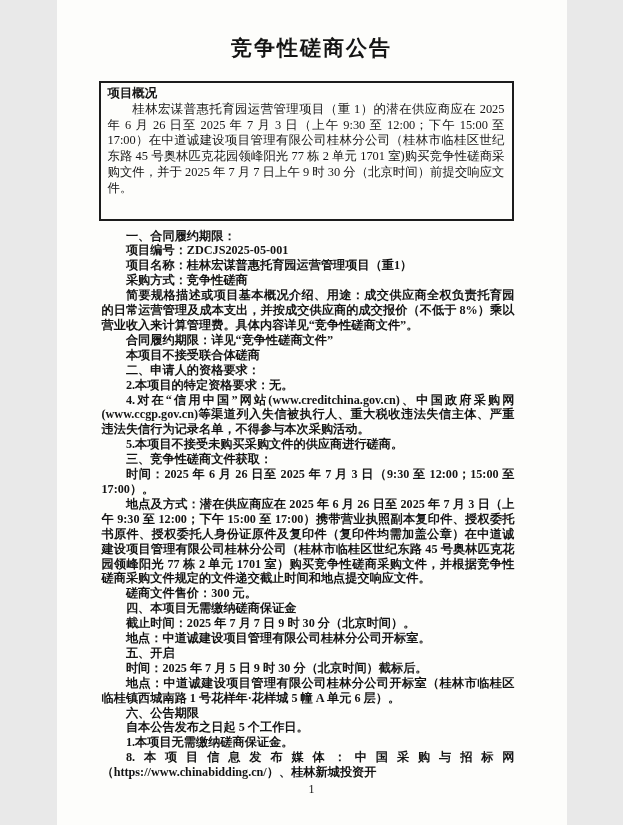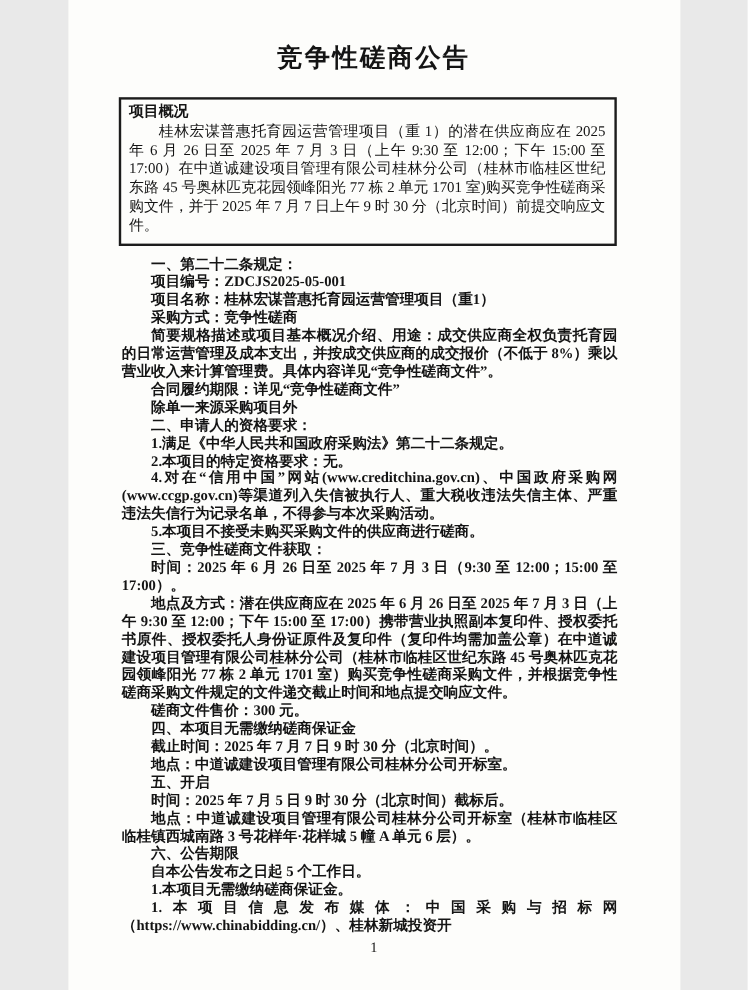--- a/index.html
+++ b/index.html
@@ -21,21 +21,21 @@
     padding-top:34px;
     text-align:center;
     font-size:21px;
     line-height:28px;
     font-weight:700;
     letter-spacing:2px;
   }
   .overview-box{
     margin:19px 53px 0 42px;
     border:2px solid #1c1c1c;
-    padding:3px 7px 6px 7px;
+    padding:3px 7px 22px 7px;
     box-sizing:border-box;
   }
   .box-heading{
     font-size:12.4px;
     line-height:15.8px;
     font-weight:700;
   }
   .box-body{
     margin:0;
     font-size:12.4px;
@@ -73,43 +73,42 @@
 <div class="page">
 
   <h1 class="doc-title">竞争性磋商公告</h1>
 
   <div class="overview-box">
     <div class="box-heading">项目概况</div>
     <p class="box-body">桂林宏谋普惠托育园运营管理项目（重 1）的潜在供应商应在 2025 年 6 月 26 日至 2025 年 7 月 3 日（上午 9:30 至 12:00；下午 15:00 至 17:00）在中道诚建设项目管理有限公司桂林分公司（桂林市临桂区世纪东路 45 号奥林匹克花园领峰阳光 77 栋 2 单元 1701 室)购买竞争性磋商采购文件，并于 2025 年 7 月 7 日上午 9 时 30 分（北京时间）前提交响应文件。</p>
   </div>
 
   <div class="doc-body" id="doc-body">
-      <p class="heading">一、第二十二条规定：</p>
+      <p class="heading">一、合同履约期限：</p>
       <p class="label">项目编号：ZDCJS2025-05-001</p>
       <p class="label">项目名称：桂林宏谋普惠托育园运营管理项目（重1）</p>
       <p class="label">采购方式：竞争性磋商</p>
       <p class="text">简要规格描述或项目基本概况介绍、用途：成交供应商全权负责托育园的日常运营管理及成本支出，并按成交供应商的成交报价（不低于 8%）乘以营业收入来计算管理费。具体内容详见“竞争性磋商文件”。</p>
       <p class="label">合同履约期限：详见“竞争性磋商文件”</p>
-      <p class="label">除单一来源采购项目外</p>
+      <p class="label">本项目不接受联合体磋商</p>
       <p class="heading">二、申请人的资格要求：</p>
-      <p class="text">1.满足《中华人民共和国政府采购法》第二十二条规定。</p>
       <p class="text">2.本项目的特定资格要求：无。</p>
       <p class="text">4.对在“信用中国”网站(www.creditchina.gov.cn)、中国政府采购网(www.ccgp.gov.cn)等渠道列入失信被执行人、重大税收违法失信主体、严重违法失信行为记录名单，不得参与本次采购活动。</p>
       <p class="text">5.本项目不接受未购买采购文件的供应商进行磋商。</p>
       <p class="heading">三、竞争性磋商文件获取：</p>
       <p class="label">时间：2025 年 6 月 26 日至 2025 年 7 月 3 日（9:30 至 12:00；15:00 至 17:00）。</p>
       <p class="text">地点及方式：潜在供应商应在 2025 年 6 月 26 日至 2025 年 7 月 3 日（上午 9:30 至 12:00；下午 15:00 至 17:00）携带营业执照副本复印件、授权委托书原件、授权委托人身份证原件及复印件（复印件均需加盖公章）在中道诚建设项目管理有限公司桂林分公司（桂林市临桂区世纪东路 45 号奥林匹克花园领峰阳光 77 栋 2 单元 1701 室）购买竞争性磋商采购文件，并根据竞争性磋商采购文件规定的文件递交截止时间和地点提交响应文件。</p>
       <p class="label">磋商文件售价：300 元。</p>
       <p class="heading">四、本项目无需缴纳磋商保证金</p>
       <p class="label">截止时间：2025 年 7 月 7 日 9 时 30 分（北京时间）。</p>
       <p class="label">地点：中道诚建设项目管理有限公司桂林分公司开标室。</p>
       <p class="heading">五、开启</p>
       <p class="label">时间：2025 年 7 月 5 日 9 时 30 分（北京时间）截标后。</p>
-      <p class="label">地点：中道诚建设项目管理有限公司桂林分公司开标室（桂林市临桂区临桂镇西城南路 3 号花样年·花样城 5 幢 A 单元 6 层）。</p>
+      <p class="label">地点：中道诚建设项目管理有限公司桂林分公司开标室（桂林市临桂区临桂镇西城南路 1 号花样年·花样城 5 幢 A 单元 6 层）。</p>
       <p class="heading">六、公告期限</p>
       <p class="text">自本公告发布之日起 5 个工作日。</p>
       <p class="text">1.本项目无需缴纳磋商保证金。</p>
-      <p class="text">1.本项目信息发布媒体：中国采购与招标网（https://www.chinabidding.cn/）、桂林新城投资开</p>
+      <p class="text">8.本项目信息发布媒体：中国采购与招标网（https://www.chinabidding.cn/）、桂林新城投资开</p>
     </div>
 
   <div class="page-number">1</div>
 
 </div>
 
 </body></html>

